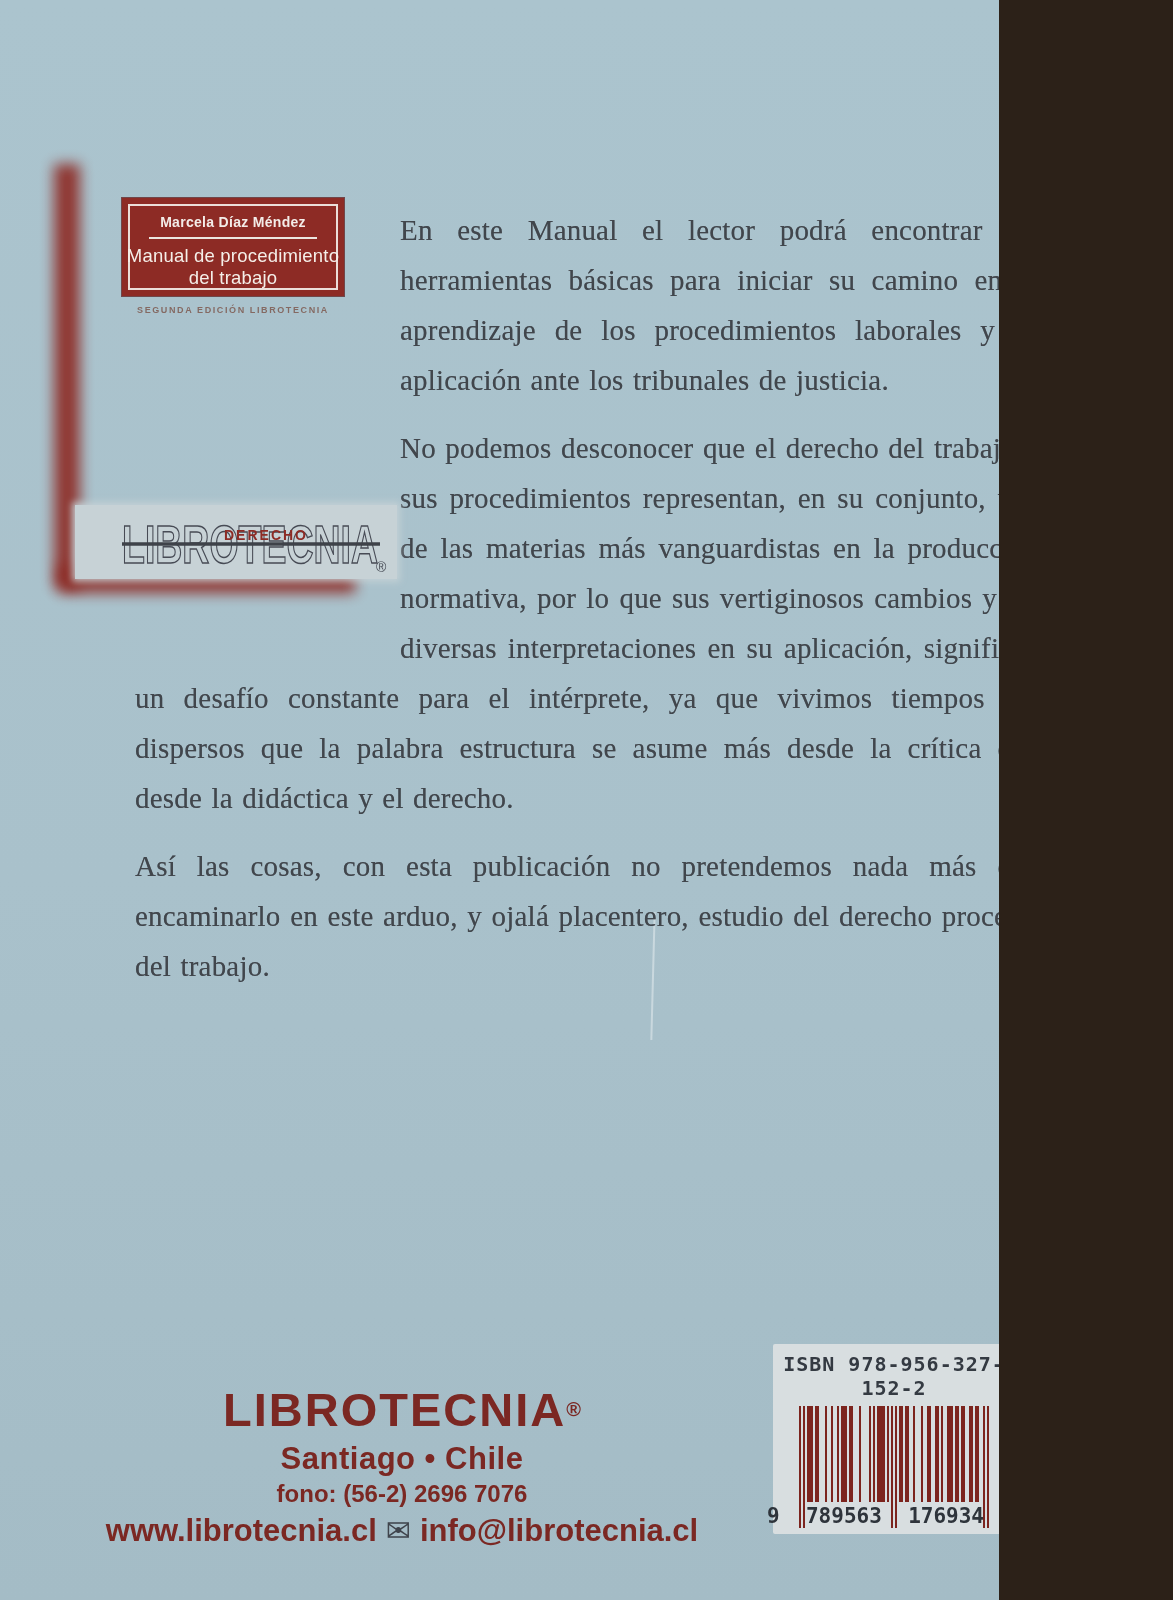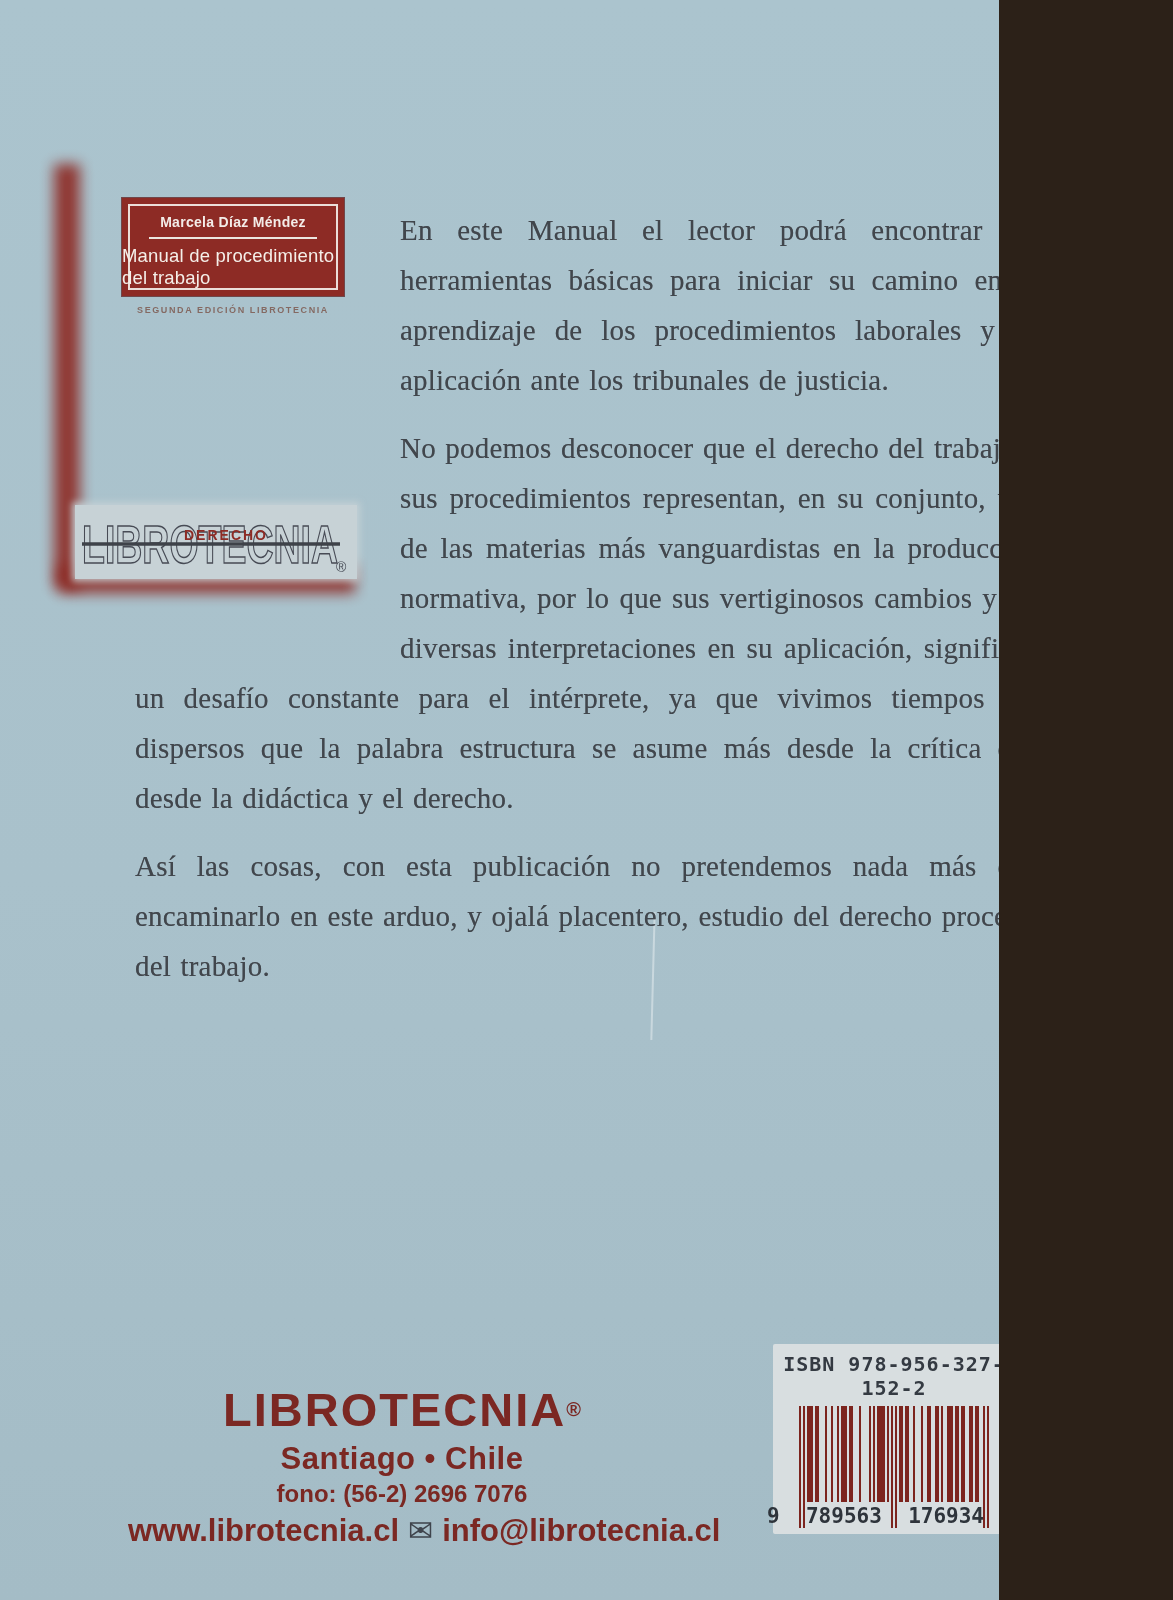--- a/index.html
+++ b/index.html
@@ -30,34 +30,34 @@
   .left-art{float:left;width:265px;height:420px;position:relative;}
   .ribbon-v{position:absolute;left:-81px;top:-41px;width:26px;height:424px;background:#8d2b25;
             filter:blur(7px);opacity:.92;}
   .ribbon-h{position:absolute;left:-76px;top:360px;width:296px;height:28px;background:#8d2b25;
             filter:blur(7px);opacity:.92;}
   .mini-box{position:absolute;left:-14px;top:-8px;width:224px;height:100px;background:#8d2b25;
             border:1px solid rgba(90,95,105,.55);box-sizing:border-box;
             box-shadow:inset 0 0 0 6px #8d2b25, inset 0 0 0 8px rgba(243,238,232,.92);z-index:1;}
   .mini-author{margin-top:16px;text-align:center;color:#f3ece8;font-size:14px;font-weight:bold;letter-spacing:.3px;}
   .mini-rule{width:168px;height:2px;background:#ece6e0;margin:7px auto 6px auto;}
-  .mini-title{color:#f5efe9;font-size:18.5px;letter-spacing:.2px;}
+  .mini-title{text-align:center;color:#f5efe9;font-size:18.5px;letter-spacing:.2px;}
   .mini-edition{position:absolute;left:-14px;top:100px;width:224px;text-align:center;
             font-size:9px;font-weight:bold;color:#7e5a50;letter-spacing:1.6px;opacity:.85;}
   .logo-panel{position:absolute;left:-60px;top:300px;width:282px;height:74px;background:#c7d2d6;
             box-shadow:0 0 7px 3px rgba(199,210,214,.85);display:flex;align-items:center;
-            justify-content:center;z-index:1;}
+            justify-content:center;z-index:1;padding-left:40px;}
 
   
   .publisher{position:absolute;left:128px;top:1382px;width:548px;text-align:center;color:#7b2823;font-weight:bold;}
   .pub-name{font-size:47px;letter-spacing:2px;}
   .pub-name .reg{font-size:20px;vertical-align:10px;letter-spacing:0;}
   .pub-loc{font-size:31px;margin-top:4px;letter-spacing:.5px;}
   .pub-phone{font-size:24px;margin-top:3px;}
-  .pub-web{font-size:31px;margin-top:5px;display:flex;justify-content:flex-start;align-items:center;gap:9px;}
+  .pub-web{font-size:31px;margin-top:5px;display:flex;justify-content:center;align-items:center;gap:9px;}
   .envelope{color:#3f444c;font-size:30px;font-weight:normal;line-height:1;}
 
   
   .barcode-panel{position:absolute;left:773px;top:1344px;width:242px;background:#d8dee0;
             padding:8px 0 6px 0;border-radius:2px;}
   .isbn-label{font-family:"DejaVu Sans Mono",monospace;font-size:20px;letter-spacing:1px;
             color:#343a42;text-align:center;font-weight:bold;}
   .bars{display:flex;width:190px;height:122px;margin:6px auto 0 auto;align-items:flex-start;}
   .m{width:2px;height:96px;flex:0 0 2px;}
   .bar{background:#7c241e;}

